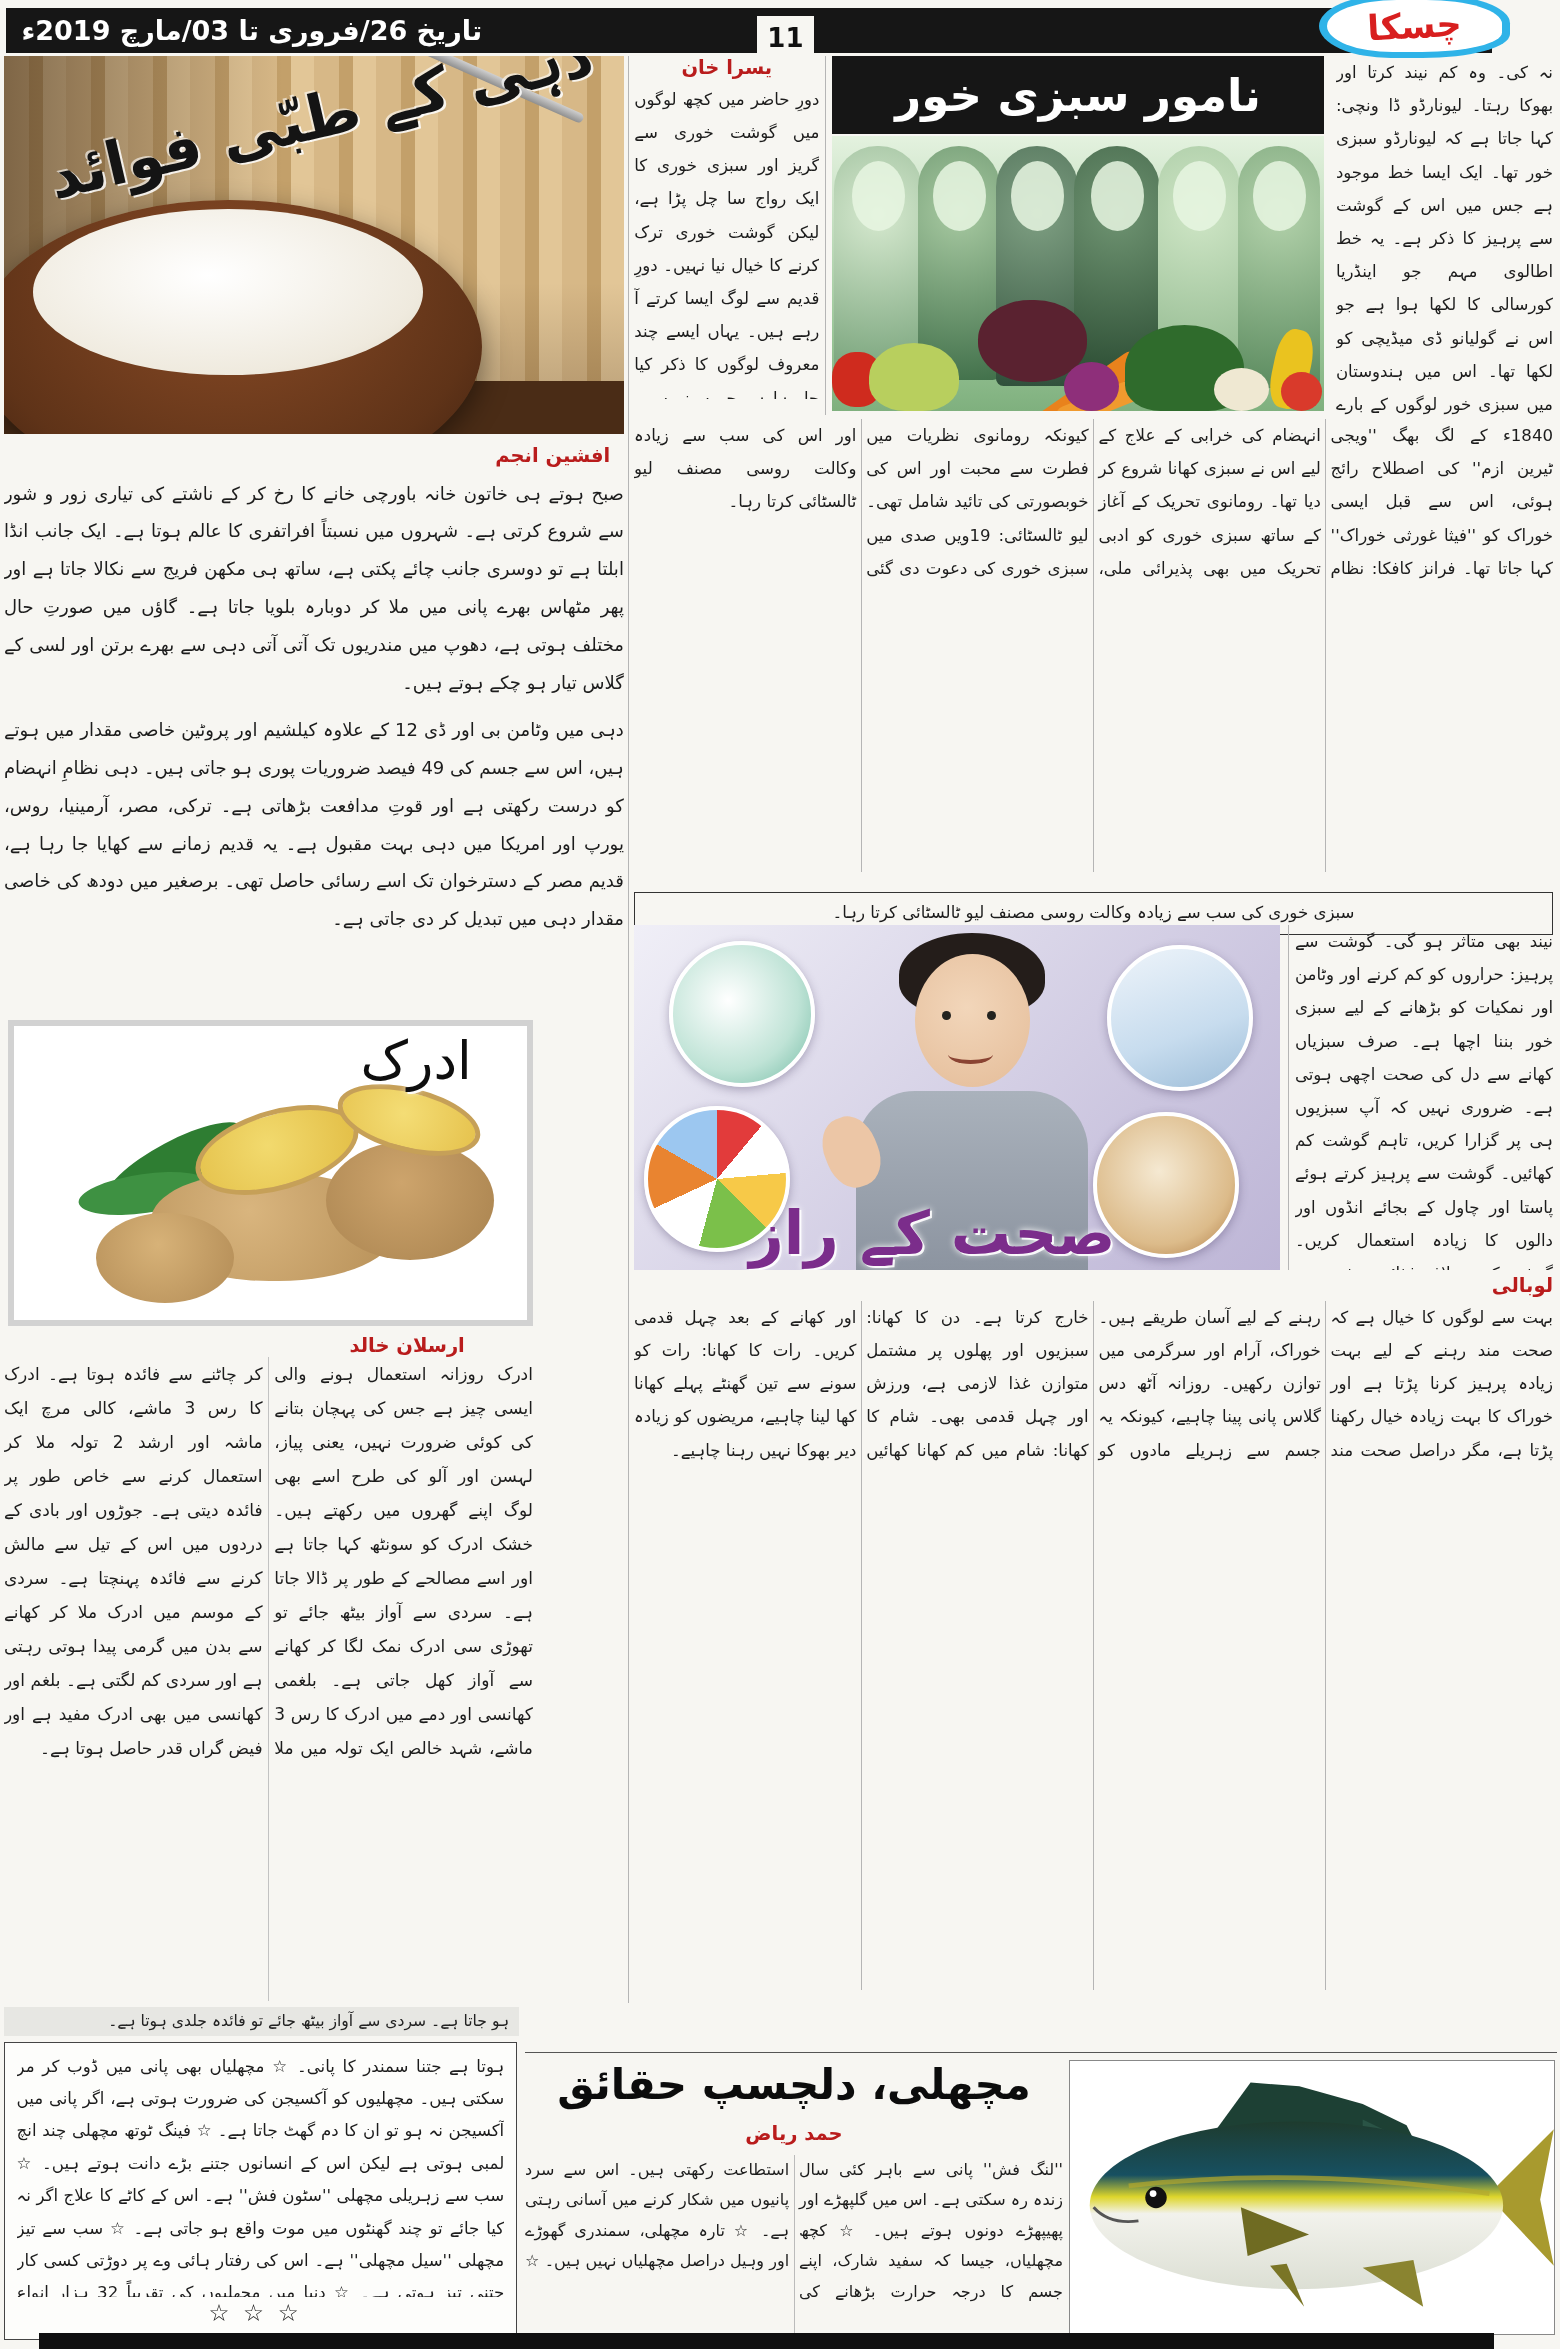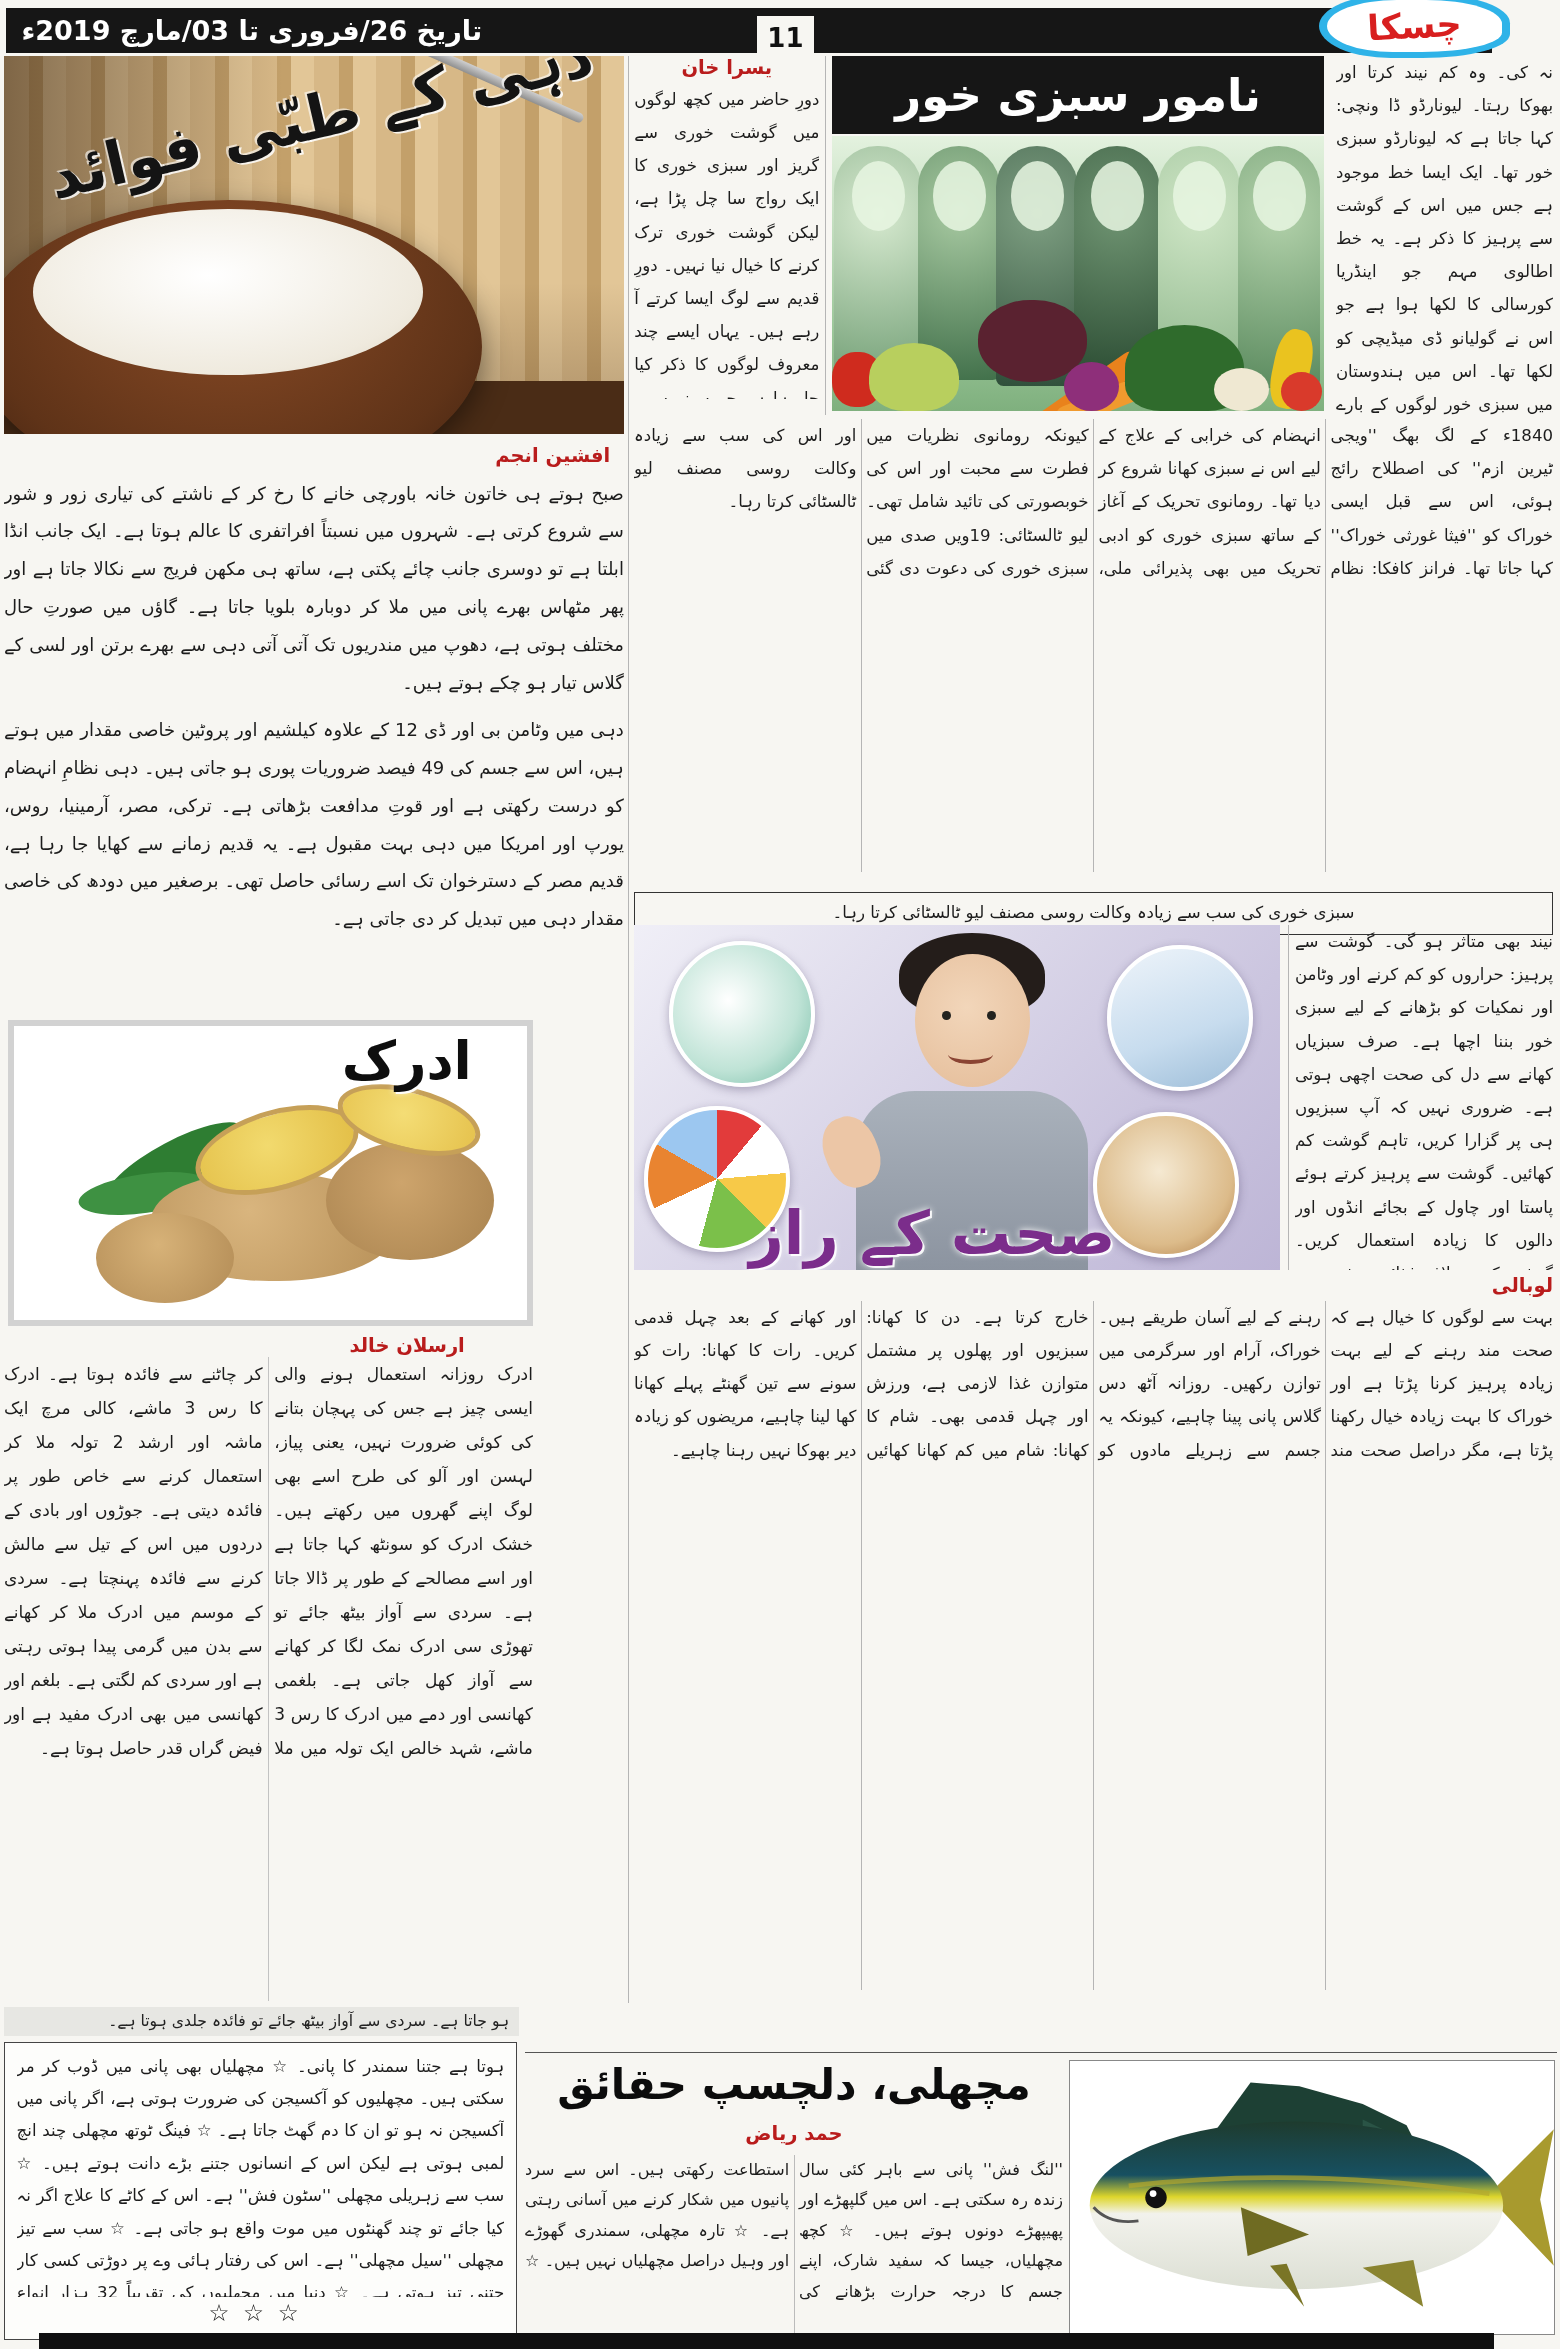--- a/index.html
+++ b/index.html
@@ -66,21 +66,21 @@
   .h-row2 { position:absolute; left:634px; top:1274px; width:919px; height:729px; }
   .h-byline { text-align:right; padding-left:9.8px; margin-bottom:3.9px; }
   .h-body { width:919px; height:689px; column-count:4; column-gap:9.8px; column-rule:1px solid #b5b5b5; }
 
   
   .g-art { position:absolute; left:7.8px; top:1020px; width:525px; }
   .g-frame { position:relative; width:525px; height:306px; border:6.8px solid #d2d2d2; background:#ffffff; overflow:hidden; }
   .g-leaf { position:absolute; background:#2e7d32; border-radius:50%; }
   .g-root { position:absolute; }
   .g-cut { position:absolute; border-radius:50%; }
-  .g-title { position:absolute; right:55px; top:3.9px; font-size:53px; font-weight:bold; color:#0e0e0e; direction:rtl; text-shadow:0 0 7.8px #ffffff, 2px 2px 0 rgba(255,255,255,.95); }
+  .g-title { position:absolute; right:55px; top:3.9px; font-size:53px; font-weight:normal; color:#0e0e0e; direction:rtl; text-shadow:0 0 7.8px #ffffff, 2px 2px 0 rgba(255,255,255,.95); }
   .g-byline { margin:7.8px 68px 0 0; text-align:right; }
   .g-body { position:absolute; left:-3.9px; top:337px; width:529px; height:644px; column-count:2; column-gap:11.7px; column-rule:1px solid #c2c2c2; font-size:17px; }
   .g-tail { position:absolute; left:3.9px; top:2007px; width:515px; height:29px; background:#e7e7e3; font-size:15.6px; line-height:29px; padding:0 9.8px; direction:rtl; overflow:hidden; color:#222; }
 
   
   .fish-box { position:absolute; left:3.9px; top:2042px; width:513px; height:298px; border:1px solid #444; background:#fdfdfb; padding:7.8px 11.7px; }
   .fish-box .col-text { height:246px; font-size:16.6px; line-height:1.95; }
   .fish-end { text-align:center; font-size:23.4px; letter-spacing:13.7px; color:#222; margin-top:2px; }
   .fish-hr { position:absolute; left:525px; top:2052px; width:1032px; height:1px; background:#555; }
   .fish-head { position:absolute; left:525px; top:2060px; width:538px; text-align:center; font-size:42px; font-weight:bold; color:#0c0c0c; direction:rtl; }

